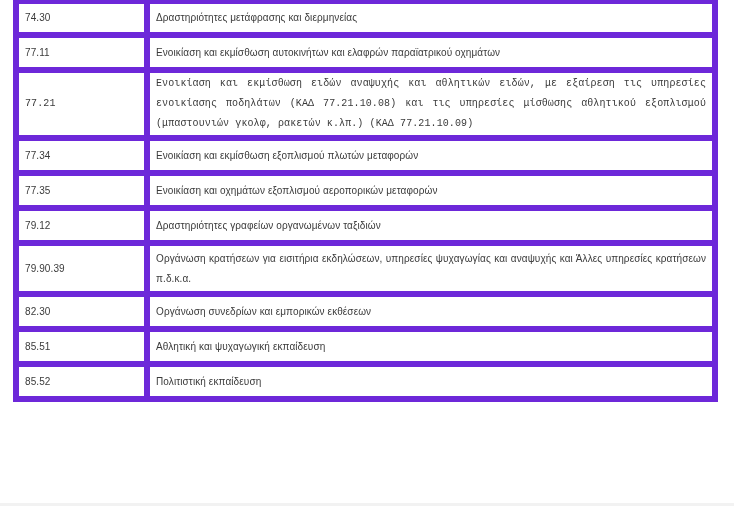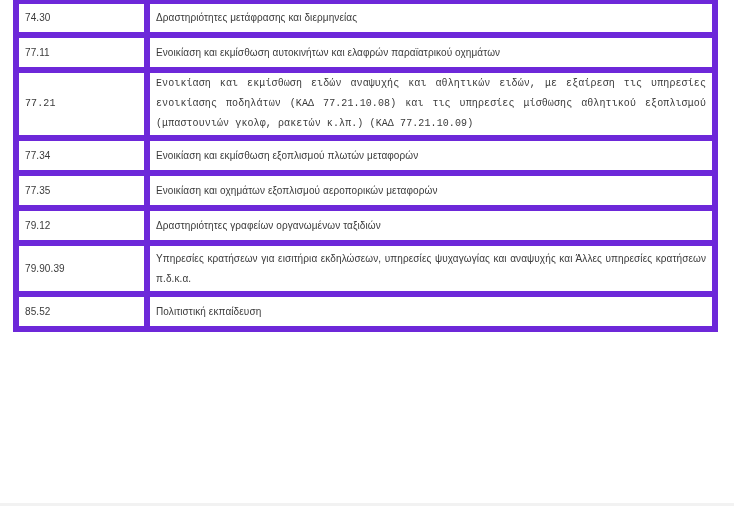--- a/index.html
+++ b/index.html
@@ -79,21 +79,29 @@
       <tr class="h2">
         <td class="code">77.35</td>
         <td class="desc">Ενοικίαση και οχημάτων εξοπλισμού αεροπορικών μεταφορών</td>
       </tr>
       <tr class="h2">
         <td class="code">79.12</td>
         <td class="desc">Δραστηριότητες γραφείων οργανωμένων ταξιδιών</td>
       </tr>
       <tr class="h5">
         <td class="code">79.90.39</td>
-        <td class="desc">Υπηρεσίες κρατήσεων για εισιτήρια εκδηλώσεων, υπηρεσίες ψυχαγωγίας και αναψυχής και Άλλες υπηρεσίες κρατήσεων π.δ.κ.α.</td>
+        <td class="desc">Οργάνωση κρατήσεων για εισιτήρια εκδηλώσεων, υπηρεσίες ψυχαγωγίας και αναψυχής και Άλλες υπηρεσίες κρατήσεων π.δ.κ.α.</td>
+      </tr>
+      <tr class="h2">
+        <td class="code">82.30</td>
+        <td class="desc">Οργάνωση συνεδρίων και εμπορικών εκθέσεων</td>
+      </tr>
+      <tr class="h2">
+        <td class="code">85.51</td>
+        <td class="desc">Αθλητική και ψυχαγωγική εκπαίδευση</td>
       </tr>
       <tr class="h2">
         <td class="code">85.52</td>
         <td class="desc">Πολιτιστική εκπαίδευση</td>
       </tr>
     </tbody>
   </table>
 </div>
 
 <div class="bottom-fade"></div>

